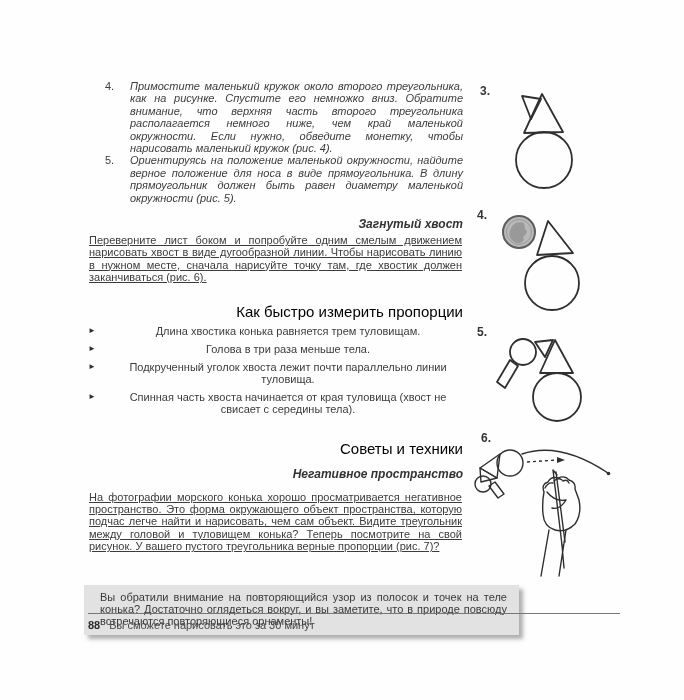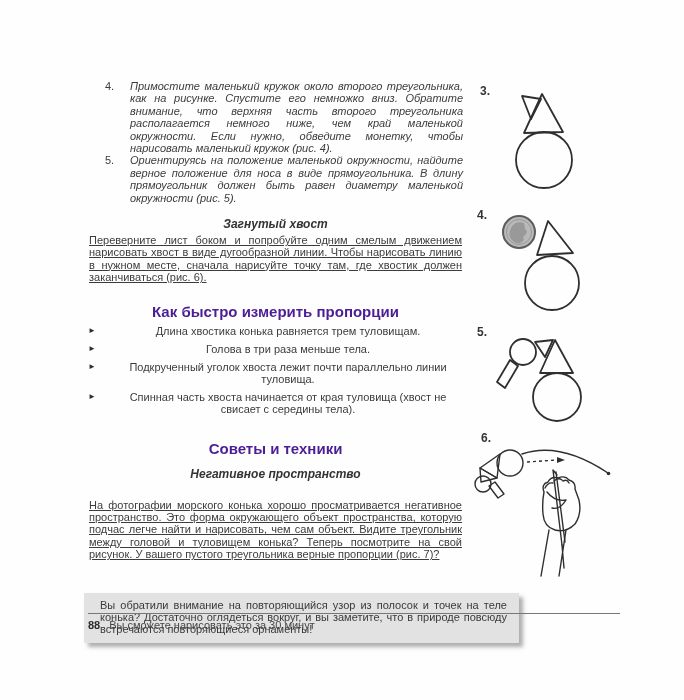--- a/index.html
+++ b/index.html
@@ -14,33 +14,33 @@
     position:absolute;left:88px;top:80px;width:375px;
     font-size:11px;line-height:12.4px;text-align:justify;
   }
   .steps{margin:0;padding:0;list-style:none;}
   .step{display:flex;}
   .step-num{flex:0 0 42px;box-sizing:border-box;padding-left:17px;text-align:left;}
   .step-text{flex:1;font-style:italic;}
 
   .h-sub{
     font-size:12px;line-height:14px;font-weight:bold;font-style:italic;
-    margin:13px 0 3px 0;text-align:center;color:#333;
+    margin:13px 0 3px 0;text-align:right;color:#333;
   }
   .h-main{
-    font-size:15px;line-height:17px;font-weight:bold;
-    margin:19px 0 5px 0;text-align:center;color:#4c1d95;
+    font-size:15px;line-height:17px;font-weight:normal;
+    margin:19px 0 5px 0;text-align:right;color:#000000;
   }
   .para{margin:1px;text-decoration:underline;}
   .bullets{margin:0;padding:0;list-style:none;}
   .bullet{display:flex;margin-bottom:5.5px;}
   .b-marker{flex:0 0 25px;font-size:8px;line-height:12.4px;color:#2f2f2f;text-align:left;}
   .b-text{flex:1;text-align:center;}
   .mt-tips{margin-top:24px;}
-  .h-sub.neg{margin-top:10px;margin-bottom:18px;}
+  .h-sub.neg{margin-top:10px;margin-bottom:10px;}
 
   .callout{
     margin:32px 0 0 -4px;width:435px;box-sizing:border-box;
     padding:6px 12px 7px 16px;background:#e2e2e2;
     box-shadow:4px 4px 4px rgba(110,110,110,0.55);
     text-align:justify;color:#3a3a3a;
   }
 
   
   .footer-rule{position:absolute;left:88px;top:613px;width:532px;height:1px;background:#777;}

